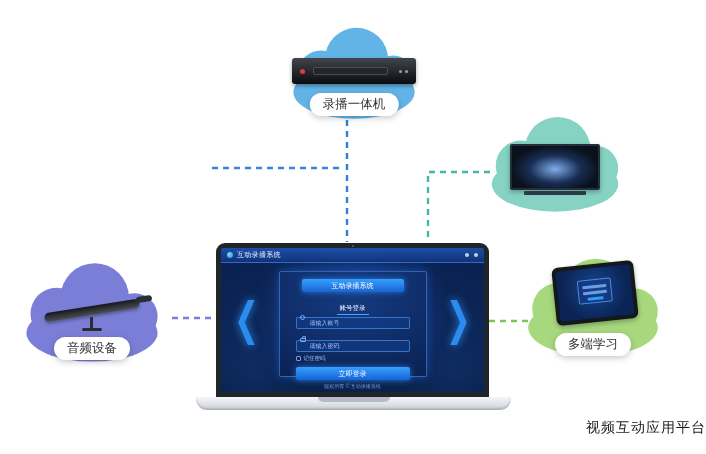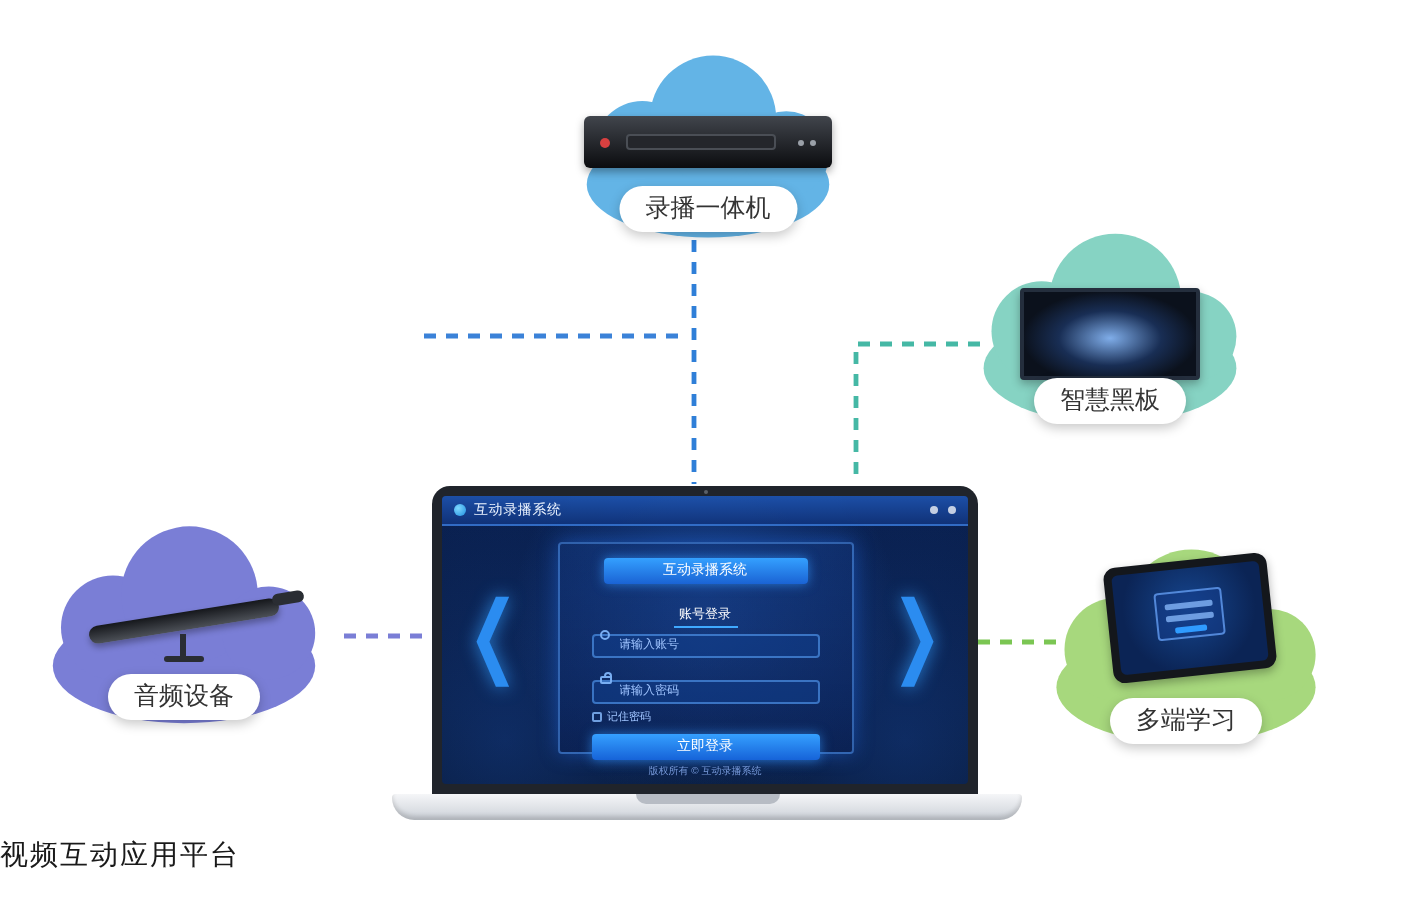--- a/index.html
+++ b/index.html
@@ -10,21 +10,21 @@
   .connectors { position:absolute; left:0; top:0; width:706px; height:454px; z-index:1; pointer-events:none; }
   .connectors path { fill:none; stroke-width:2.4; stroke-dasharray:6 5; }
 
   
   .cloud { position:absolute; z-index:2; }
   .cloud > svg { position:absolute; left:0; top:0; width:100%; height:100%; }
   .cloud-recorder   { left:268px; top:24px;  width:172px; height:96px; }
   .cloud-camera     { left:86px;  top:114px; width:152px; height:98px; }
   .cloud-blackboard { left:476px; top:110px; width:158px; height:106px; }
   .cloud-audio      { left:10px;  top:258px; width:164px; height:106px; }
-  .cloud-tablet     { left:512px; top:268px; width:162px; height:108px; }
+  .cloud-tablet     { left:512px; top:252px; width:162px; height:108px; }
   .cloud-recorder   svg { color:#63b4e6; }
   .cloud-camera     svg { color:#5a8ed8; }
   .cloud-blackboard svg { color:#86d3c3; }
   .cloud-audio      svg { color:#7a7ed6; }
   .cloud-tablet     svg { color:#a7d87d; }
 
   .cloud-label { position:absolute; left:50%; transform:translateX(-50%); bottom:4px;
     background:#fff; border-radius:14px; padding:3px 13px; font-size:12.5px; color:#333;
     white-space:nowrap; box-shadow:0 2px 6px rgba(0,0,0,.22); z-index:3; }
 
@@ -130,21 +130,21 @@
     box-shadow:0 0 6px rgba(50,150,255,.65); cursor:pointer;
     font-family:"Liberation Sans","DejaVu Sans",sans-serif; }
   .screen-footer { position:absolute; left:0; bottom:3px; width:100%; text-align:center; font-size:5px; color:#7698d8; }
 
   .base { position:absolute; left:0; top:154px; width:315px; height:13px;
     background:linear-gradient(#f5f6f8,#ccd1d8); border-radius:2px 2px 12px 12px;
     box-shadow:inset 0 -2px 2px rgba(0,0,0,.15); }
   .notch { position:absolute; left:50%; top:0; width:72px; height:5px; margin-left:-36px;
     background:#b7bcc4; border-radius:0 0 8px 8px; }
 
-  .caption { position:absolute; left:0; top:419px; width:706px; text-align:left;
+  .caption { position:absolute; left:0; top:419px; width:706px; text-align:right;
     font-size:14px; color:#1a1a1a; letter-spacing:1px; z-index:2; }
 </style>
 </head>
 <body>
 
 <div class="canvas">
 
   <svg class="connectors" viewBox="0 0 706 454">
     <path d="M347,120 L347,242" stroke="#2f7fd8"></path>
     <path d="M212,168 L344,168" stroke="#3b82d8"></path>
@@ -180,21 +180,20 @@
         <circle cx="62" cy="28" r="25"></circle>
         <circle cx="91" cy="42" r="17"></circle>
       </g>
     </svg>
     <div class="device blackboard">
       <div class="bb-screen">
         <div class="bb-glow"></div>
       </div>
       <div class="bb-tray"></div>
     </div>
-    <span class="cloud-label">智慧黑板</span>
   </div>
 
   <div class="cloud cloud-audio">
     <svg viewBox="0 0 120 76">
       <g fill="currentColor">
         <ellipse cx="60" cy="54" rx="48" ry="21"></ellipse>
         <circle cx="34" cy="40" r="19"></circle>
         <circle cx="62" cy="28" r="25"></circle>
         <circle cx="91" cy="42" r="17"></circle>
       </g>

